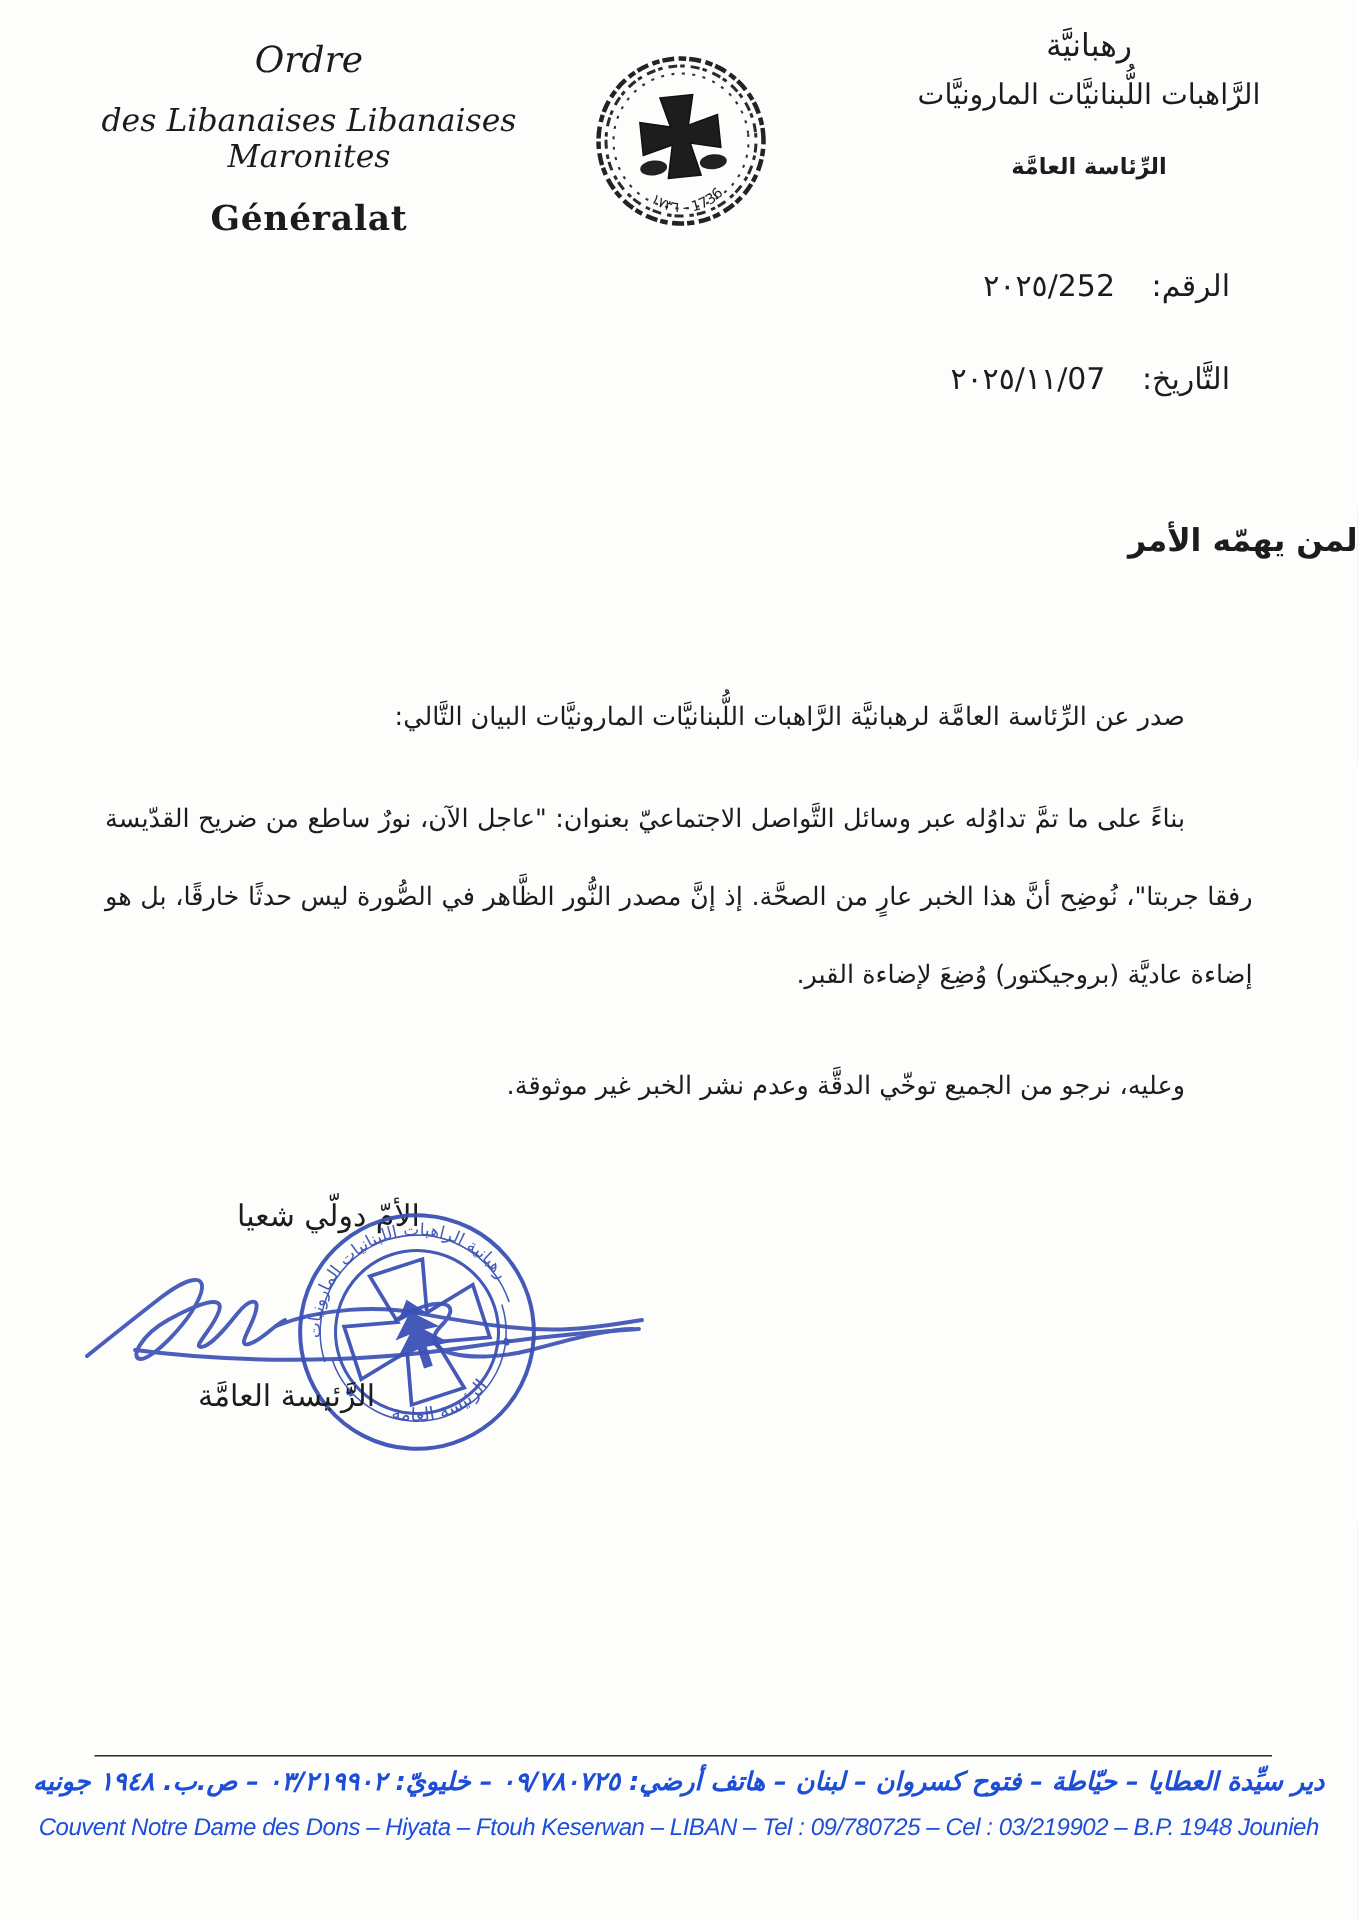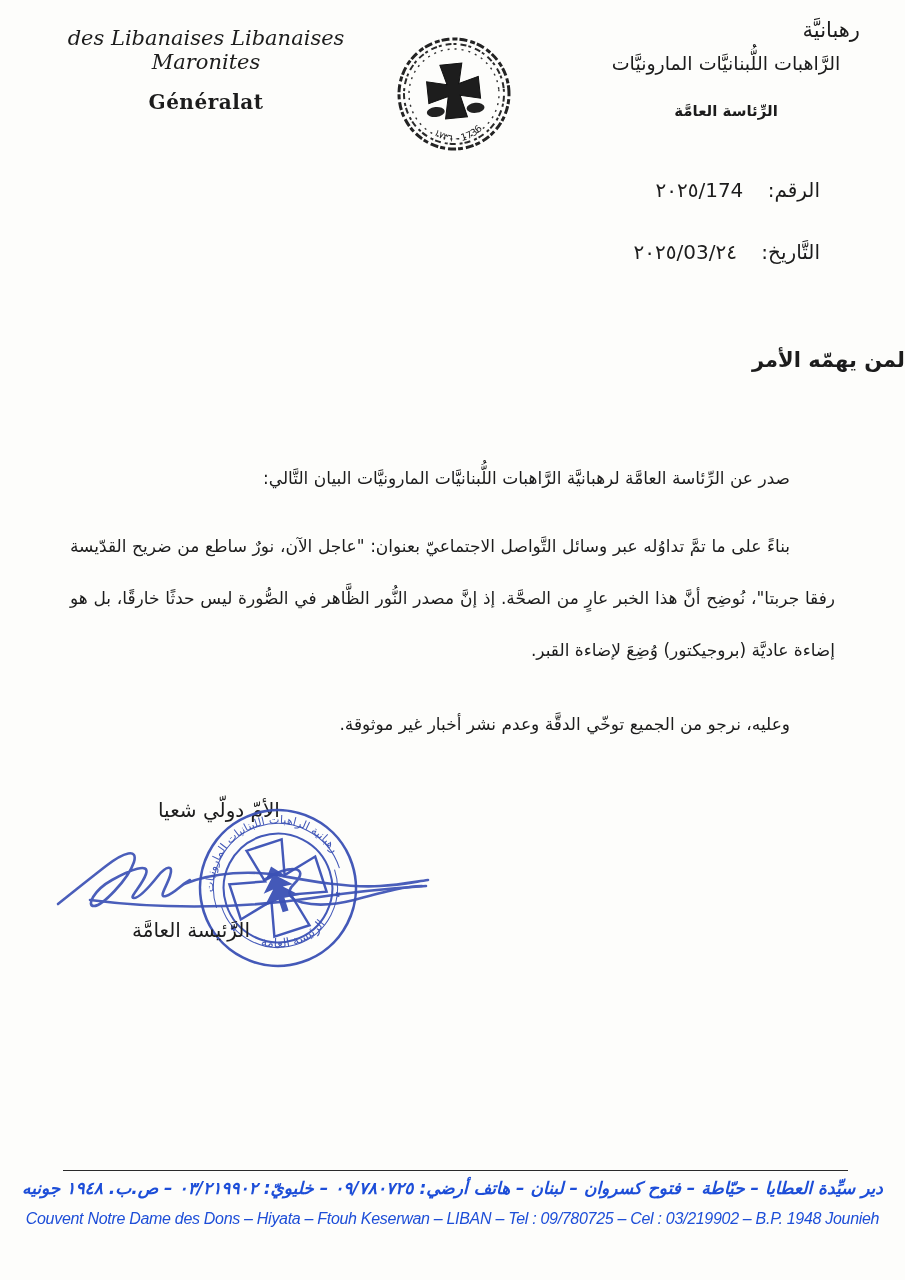--- a/index.html
+++ b/index.html
@@ -6,24 +6,24 @@
   .page{
     position:relative;width:905px;height:1280px;margin:0 auto;
     background:#fdfdfb;overflow:hidden;color:#1c1c1c;
     font-family:"DejaVu Sans",sans-serif;
   }
   
   .hdr-fr{position:absolute;left:38px;top:26px;width:336px;text-align:center;
     font-family:"DejaVu Serif","Liberation Serif",serif;}
   .hdr-fr .l1{font-style:italic;font-size:24px;margin-bottom:14px;}
   .hdr-fr .l2{font-style:italic;font-size:21px;margin-bottom:16px;}
-  .hdr-fr .l3{font-weight:bold;font-size:20px;letter-spacing:.5px;}
+  .hdr-fr .l3{font-weight:bold;font-size:23px;letter-spacing:.5px;}
   .seal-black{position:absolute;left:392px;top:30px;}
   .hdr-ar{position:absolute;left:592px;top:18px;width:268px;text-align:center;direction:rtl;}
-  .hdr-ar .l1{font-size:21px;margin-bottom:10px;text-align:right;}
+  .hdr-ar .l1{font-size:21px;margin-bottom:10px;}
   .hdr-ar .l2{font-size:19px;margin-bottom:28px;}
   .hdr-ar .l3{font-size:15px;font-weight:bold;}
   
   .meta-row{position:absolute;right:85px;direction:rtl;font-size:20px;white-space:nowrap;}
   .meta-row .lbl{margin-left:18px;}
   .meta-number{top:178px;}
   .meta-date{top:240px;}
   
   .doc-title{position:absolute;left:0;top:348px;width:100%;text-align:right;
     direction:rtl;font-size:21px;font-weight:bold;}
@@ -48,20 +48,21 @@
     font-family:"Liberation Sans","DejaVu Sans",sans-serif;}
   .footer-email{top:1232px;font-size:15.5px;letter-spacing:-0.3px;
     font-family:"Liberation Sans","DejaVu Sans",sans-serif;}
 </style>
 </head>
 <body>
 
 <div class="page">
 
   <div class="hdr-fr">
+    <div class="l1">Ordre</div>
     <div class="l2">des Libanaises Libanaises Maronites</div>
     <div class="l3">Généralat</div>
   </div>
 
   <svg class="seal-black" width="124" height="130" viewBox="0 0 124 130">
     <g transform="rotate(-6 62 64)">
       <circle cx="62" cy="64" r="55" fill="none" stroke="#232323" stroke-width="3" stroke-dasharray="8 3 5 2"></circle>
       <circle cx="62" cy="64" r="50" fill="none" stroke="#2b2b2b" stroke-width="2" stroke-dasharray="3 4 6 2"></circle>
       <circle cx="62" cy="64" r="45" fill="none" stroke="#333" stroke-width="1.4" stroke-dasharray="2 5"></circle>
 
@@ -76,33 +77,33 @@
   </svg>
 
   <div class="hdr-ar">
     <div class="l1">رهبانيَّة</div>
     <div class="l2">الرَّاهبات اللُّبنانيَّات المارونيَّات</div>
     <div class="l3">الرِّئاسة العامَّة</div>
   </div>
 
   <div class="meta-row meta-number">
     <span class="lbl">الرقم:</span>
-    <span class="val">٢٠٢٥/174</span>
+    <span class="val">٢٠٢٥/252</span>
   </div>
   <div class="meta-row meta-date">
     <span class="lbl">التَّاريخ:</span>
-    <span class="val">٢٠٢٥/03/٢٤</span>
+    <span class="val">٢٠٢٥/١١/07</span>
   </div>
 
   <div class="doc-title">لمن يهمّه الأمر</div>
 
   <div class="body">
     <p class="p1">صدر عن الرِّئاسة العامَّة لرهبانيَّة الرَّاهبات اللُّبنانيَّات المارونيَّات البيان التَّالي:</p>
     <p class="p2">بناءً على ما تمَّ تداوُله عبر وسائل التَّواصل الاجتماعيّ بعنوان: "عاجل الآن، نورٌ ساطع من ضريح القدّيسة رفقا جربتا"، نُوضِح أنَّ هذا الخبر عارٍ من الصحَّة. إذ إنَّ مصدر النُّور الظَّاهر في الصُّورة ليس حدثًا خارقًا، بل هو إضاءة عاديَّة (بروجيكتور) وُضِعَ لإضاءة القبر.</p>
-    <p class="p3">وعليه، نرجو من الجميع توخّي الدقَّة وعدم نشر أخبار غير موثوقة.</p>
+    <p class="p3">وعليه، نرجو من الجميع توخّي الدقَّة وعدم نشر الخبر غير موثوقة.</p>
   </div>
 
   <div class="sig-name">الأمّ دولّي شعيا</div>
 
   <svg class="sig-scribble" width="395" height="92" viewBox="0 0 395 92">
     <g fill="none" stroke="#3b51b5" stroke-width="2.6" stroke-linecap="round" opacity="0.92">
       <path d="M6,66 C16,58 36,42 54,28 C72,14 86,10 82,24 C76,42 50,68 42,68 C34,68 42,52 60,42 C78,32 98,24 94,36 C90,48 76,60 82,60 C88,60 98,48 106,38 C114,28 122,26 118,38 C114,50 106,60 114,58 C122,56 130,46 138,42"></path>
       <path d="M132,46 C162,34 200,32 230,38 C258,43 296,50 328,48 C348,47 362,44 376,42"></path>
       <path d="M212,42 C236,26 260,28 242,46 C224,64 262,72 302,62 C332,54 354,48 370,48"></path>
       <path d="M38,62 C100,70 180,72 260,60 C300,54 342,50 374,48"></path>

